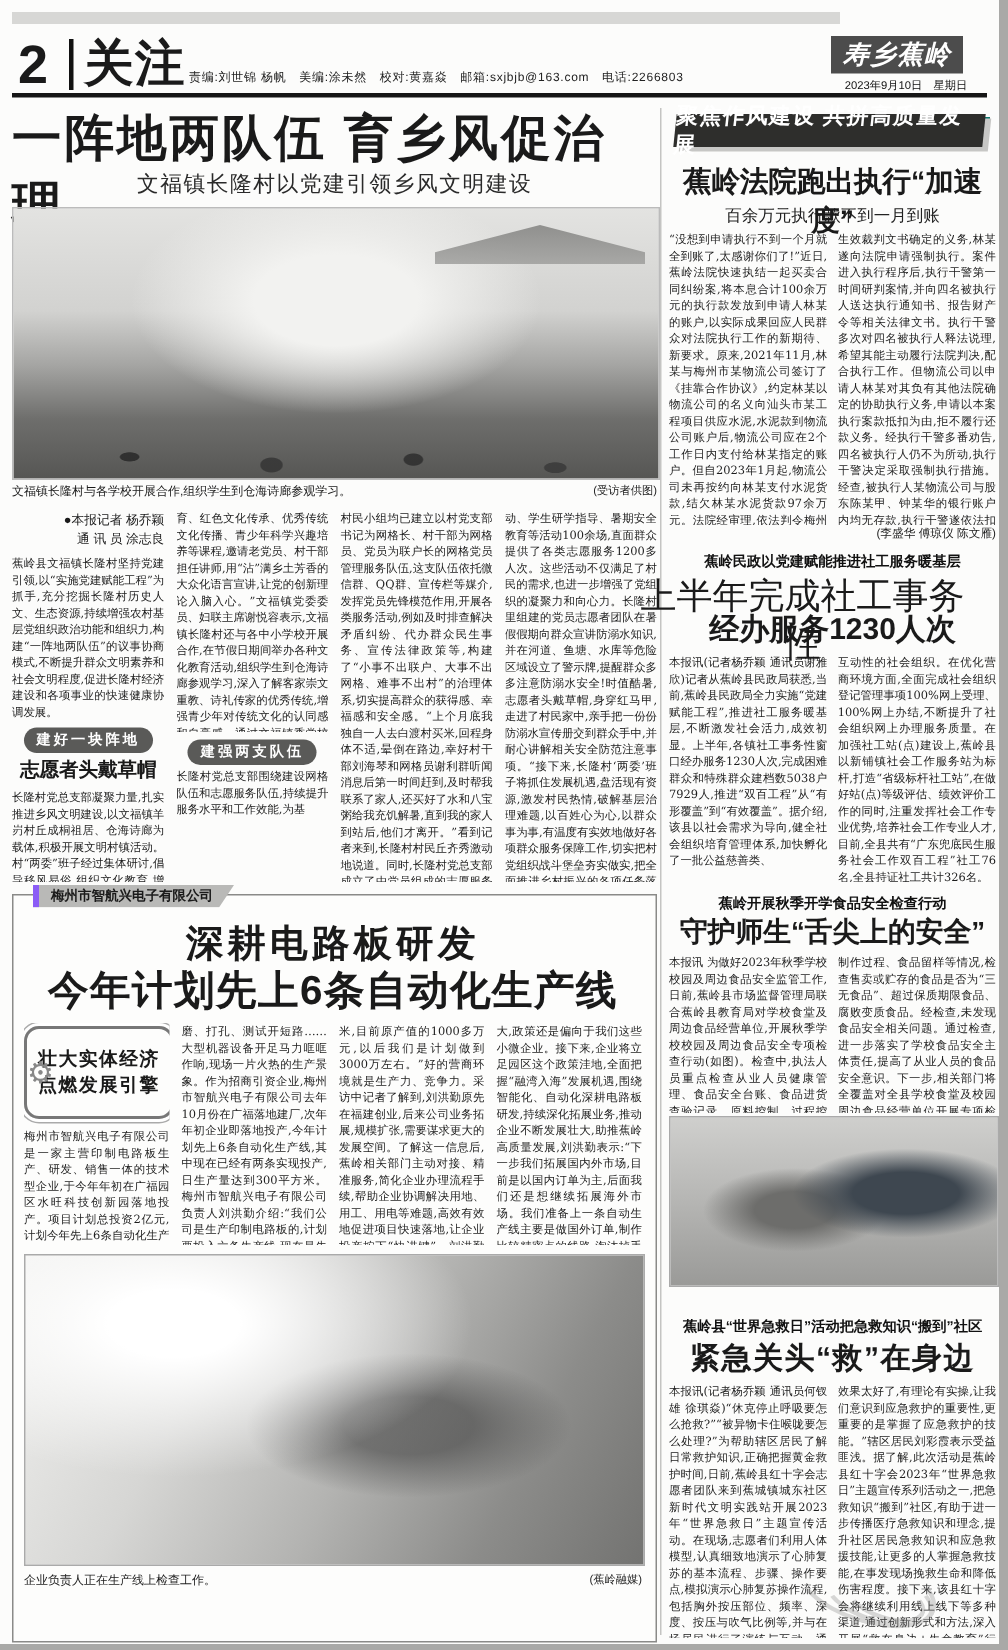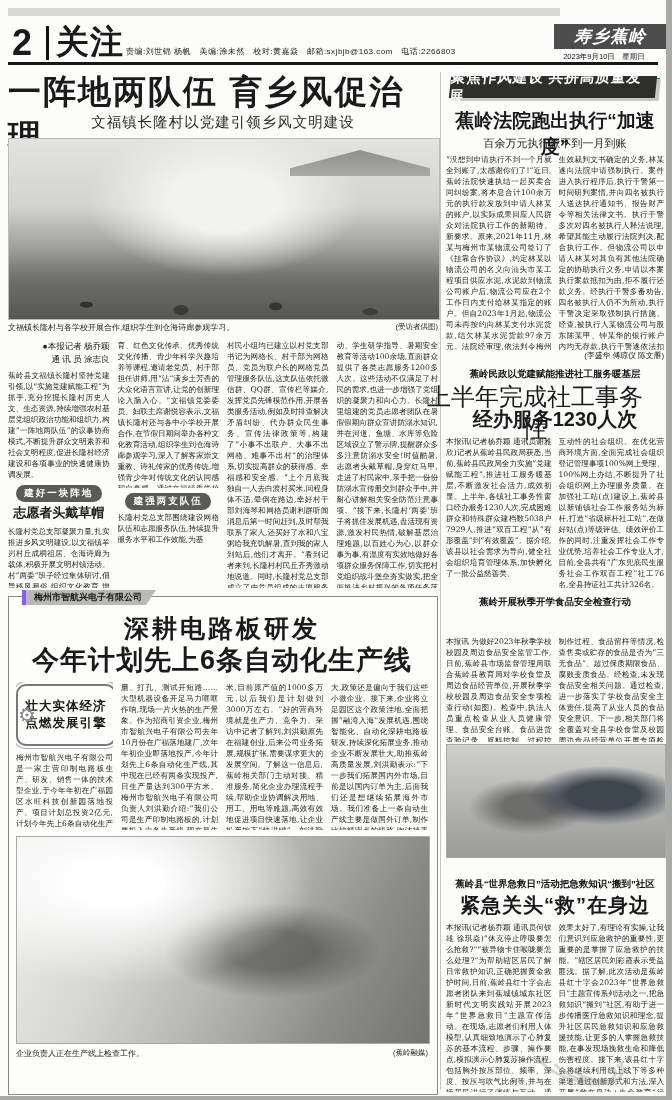--- a/index.html
+++ b/index.html
@@ -14,21 +14,21 @@
   }
   .abs{position:absolute;}
 
   
   .topbar{left:8px;top:8px;width:552px;height:8px;background:#d7d7d5;}
   .pageno{left:12px;top:22px;font-size:36px;font-weight:bold;font-family:"Liberation Sans",sans-serif;}
   .pagediv{left:46px;top:26px;width:3px;height:34px;background:#111;}
   .section{left:56px;top:20px;font-size:33px;font-weight:900;letter-spacing:1px;}
   .staffline{left:126px;top:46px;font-size:8px;color:#222;letter-spacing:.5px;}
   .rule-thick{left:8px;top:62px;width:650px;height:3px;background:#161616;}
-  .masthead{left:554px;top:24px;width:112px;height:25px;background:#4c4c4c;color:#fff;
+  .masthead{left:554px;top:24px;width:88px;height:25px;background:#4c4c4c;color:#fff;
     display:flex;align-items:center;justify-content:center;
     font-family:"DejaVu Serif",serif;font-style:italic;font-weight:bold;font-size:17px;letter-spacing:1px;}
   .dateline{left:548px;top:52px;width:112px;font-size:7.5px;text-align:center;color:#111;
     border-bottom:5px solid #0f766e;padding-bottom:16px;}
 
   
   .bodytxt{font-size:7.6px;line-height:11px;text-align:justify;color:#1c1c1c;
     font-family:"DejaVu Serif",serif;overflow:hidden;}
   .colrow{display:flex;gap:8px;overflow:hidden;}
   .colrow > div{flex:1 1 0;overflow:hidden;}
@@ -186,20 +186,21 @@
 
   <div class="abs kicker social-kicker">蕉岭民政以党建赋能推进社工服务暖基层</div>
   <div class="abs social-h1">上半年完成社工事务性</div>
   <div class="abs social-h2">经办服务1230人次</div>
   <div class="abs social-body colrow" style="gap:7px">
     <div class="bodytxt">本报讯(记者杨乔颖 通讯员谢雅欣)记者从蕉岭县民政局获悉,当前,蕉岭县民政局全力实施“党建赋能工程”,推进社工服务暖基层,不断激发社会活力,成效初显。上半年,各镇社工事务性窗口经办服务1230人次,完成困难群众和特殊群众建档数5038户7929人,推进“双百工程”从“有形覆盖”到“有效覆盖”。据介绍,该县以社会需求为导向,健全社会组织培育管理体系,加快孵化了一批公益慈善类、</div>
     <div class="bodytxt">互动性的社会组织。在优化营商环境方面,全面完成社会组织登记管理事项100%网上受理、100%网上办结,不断提升了社会组织网上办理服务质量。在加强社工站(点)建设上,蕉岭县以新铺镇社会工作服务站为标杆,打造“省级标杆社工站”,在做好站(点)等级评估、绩效评价工作的同时,注重发挥社会工作专业优势,培养社会工作专业人才,目前,全县共有“广东兜底民生服务社会工作双百工程”社工76名,全县持证社工共计326名。</div>
   </div>
 
   <div class="abs kicker food-kicker">蕉岭开展秋季开学食品安全检查行动</div>
+  <div class="abs food-h1">守护师生“舌尖上的安全”</div>
   <div class="abs food-body colrow" style="gap:7px">
     <div class="bodytxt">本报讯 为做好2023年秋季学校校园及周边食品安全监管工作,日前,蕉岭县市场监督管理局联合蕉岭县教育局对学校食堂及周边食品经营单位,开展秋季学校校园及周边食品安全专项检查行动(如图)。检查中,执法人员重点检查从业人员健康管理、食品安全台账、食品进货查验记录、原料控制、过程控制、食品安全事故处置等食品安全管理制度的落实情况,查看经营场所环境、许可及信息公示、食品贮存条件、食品加工</div>
     <div class="bodytxt">制作过程、食品留样等情况,检查售卖或贮存的食品是否为“三无食品”、超过保质期限食品、腐败变质食品。经检查,未发现食品安全相关问题。通过检查,进一步落实了学校食品安全主体责任,提高了从业人员的食品安全意识。下一步,相关部门将全覆盖对全县学校食堂及校园周边食品经营单位开展专项检查工作,提升学校食堂及周边食品经营单位食品安全管理水平,全力保障广大师生的饮食安全。(蕉岭融媒)</div>
   </div>
   <div class="abs food-photo"></div>
 
   <div class="abs kicker aid-kicker">蕉岭县“世界急救日”活动把急救知识“搬到”社区</div>
   <div class="abs aid-h1">紧急关头“救”在身边</div>
   <div class="abs aid-body colrow" style="gap:7px">
     <div class="bodytxt">本报讯(记者杨乔颖 通讯员何钗雄 徐琪焱)“休克停止呼吸要怎么抢救?”“被异物卡住喉咙要怎么处理?”为帮助辖区居民了解日常救护知识,正确把握黄金救护时间,日前,蕉岭县红十字会志愿者团队来到蕉城镇城东社区新时代文明实践站开展2023年“世界急救日”主题宣传活动。在现场,志愿者们利用人体模型,认真细致地演示了心肺复苏的基本流程、步骤、操作要点,模拟演示心肺复苏操作流程,包括胸外按压部位、频率、深度、按压与吹气比例等,并与在场居民进行了演练与互动。通过理论讲解和演示,大家意识到如遇他人出现心搏骤停的现象,应尽早识别、快速求救,并对患者进行心肺复苏,抓住抢救生命的“黄金时间”。“这次的培训</div>

